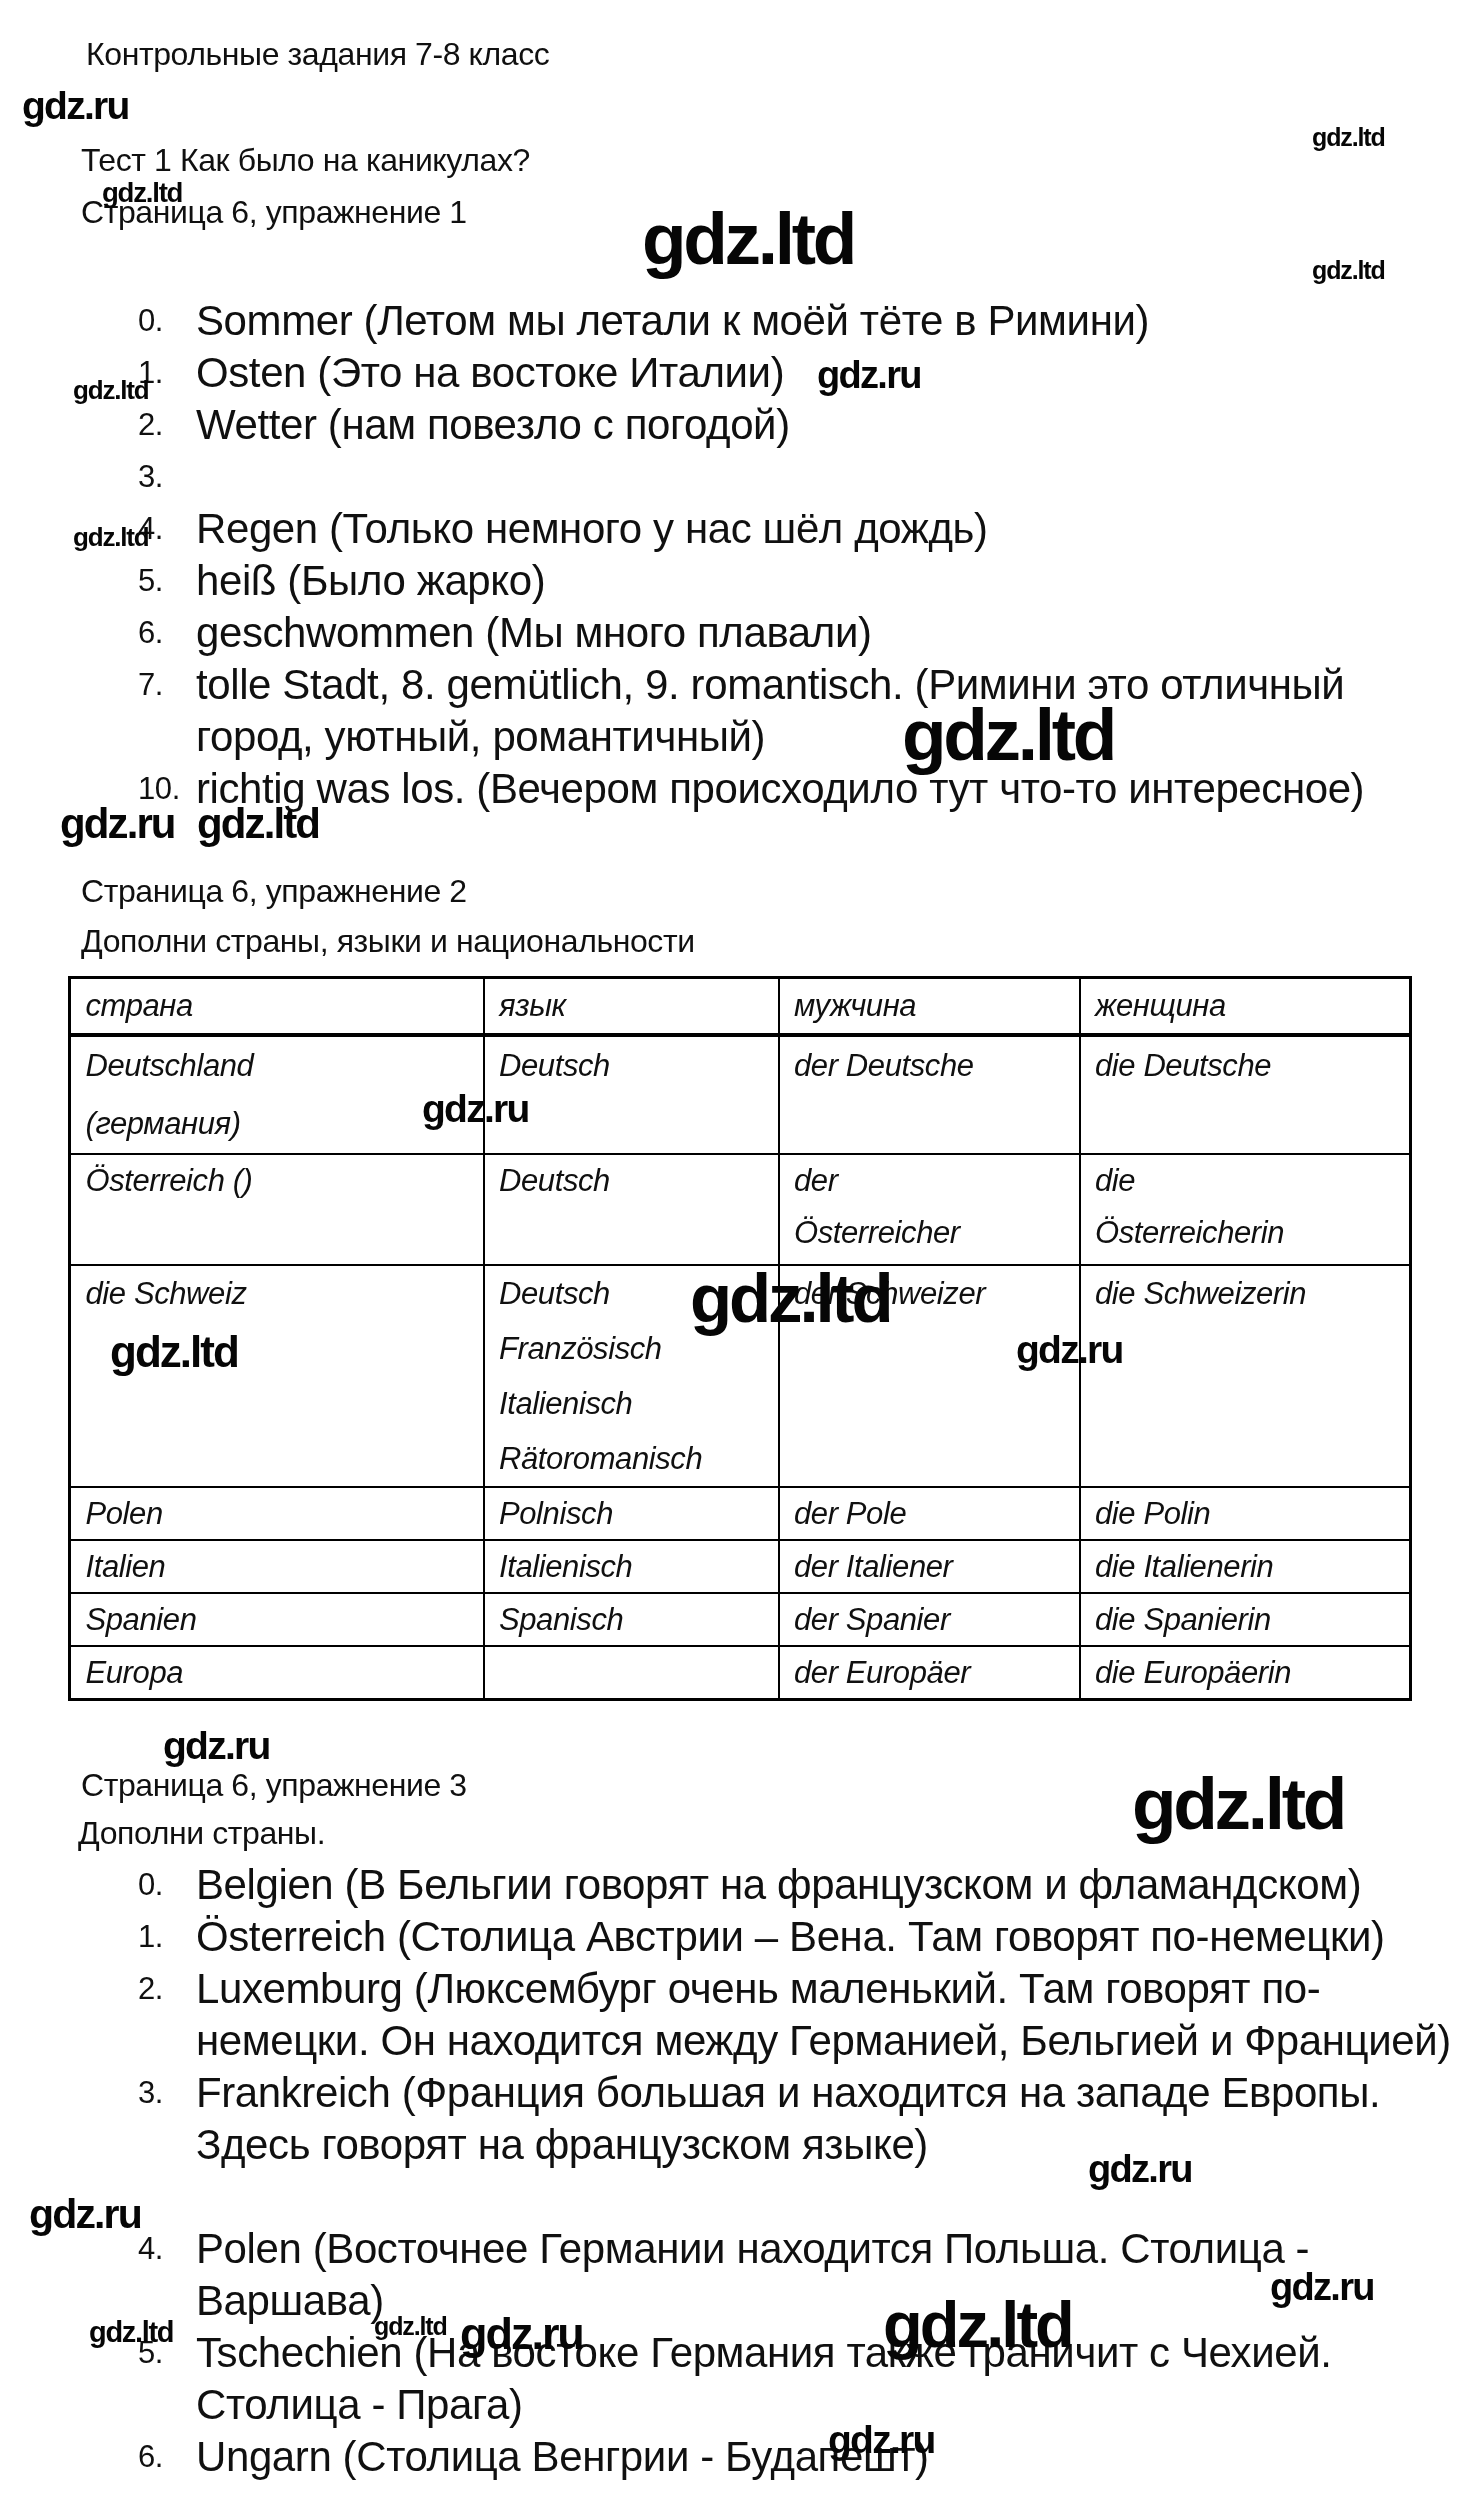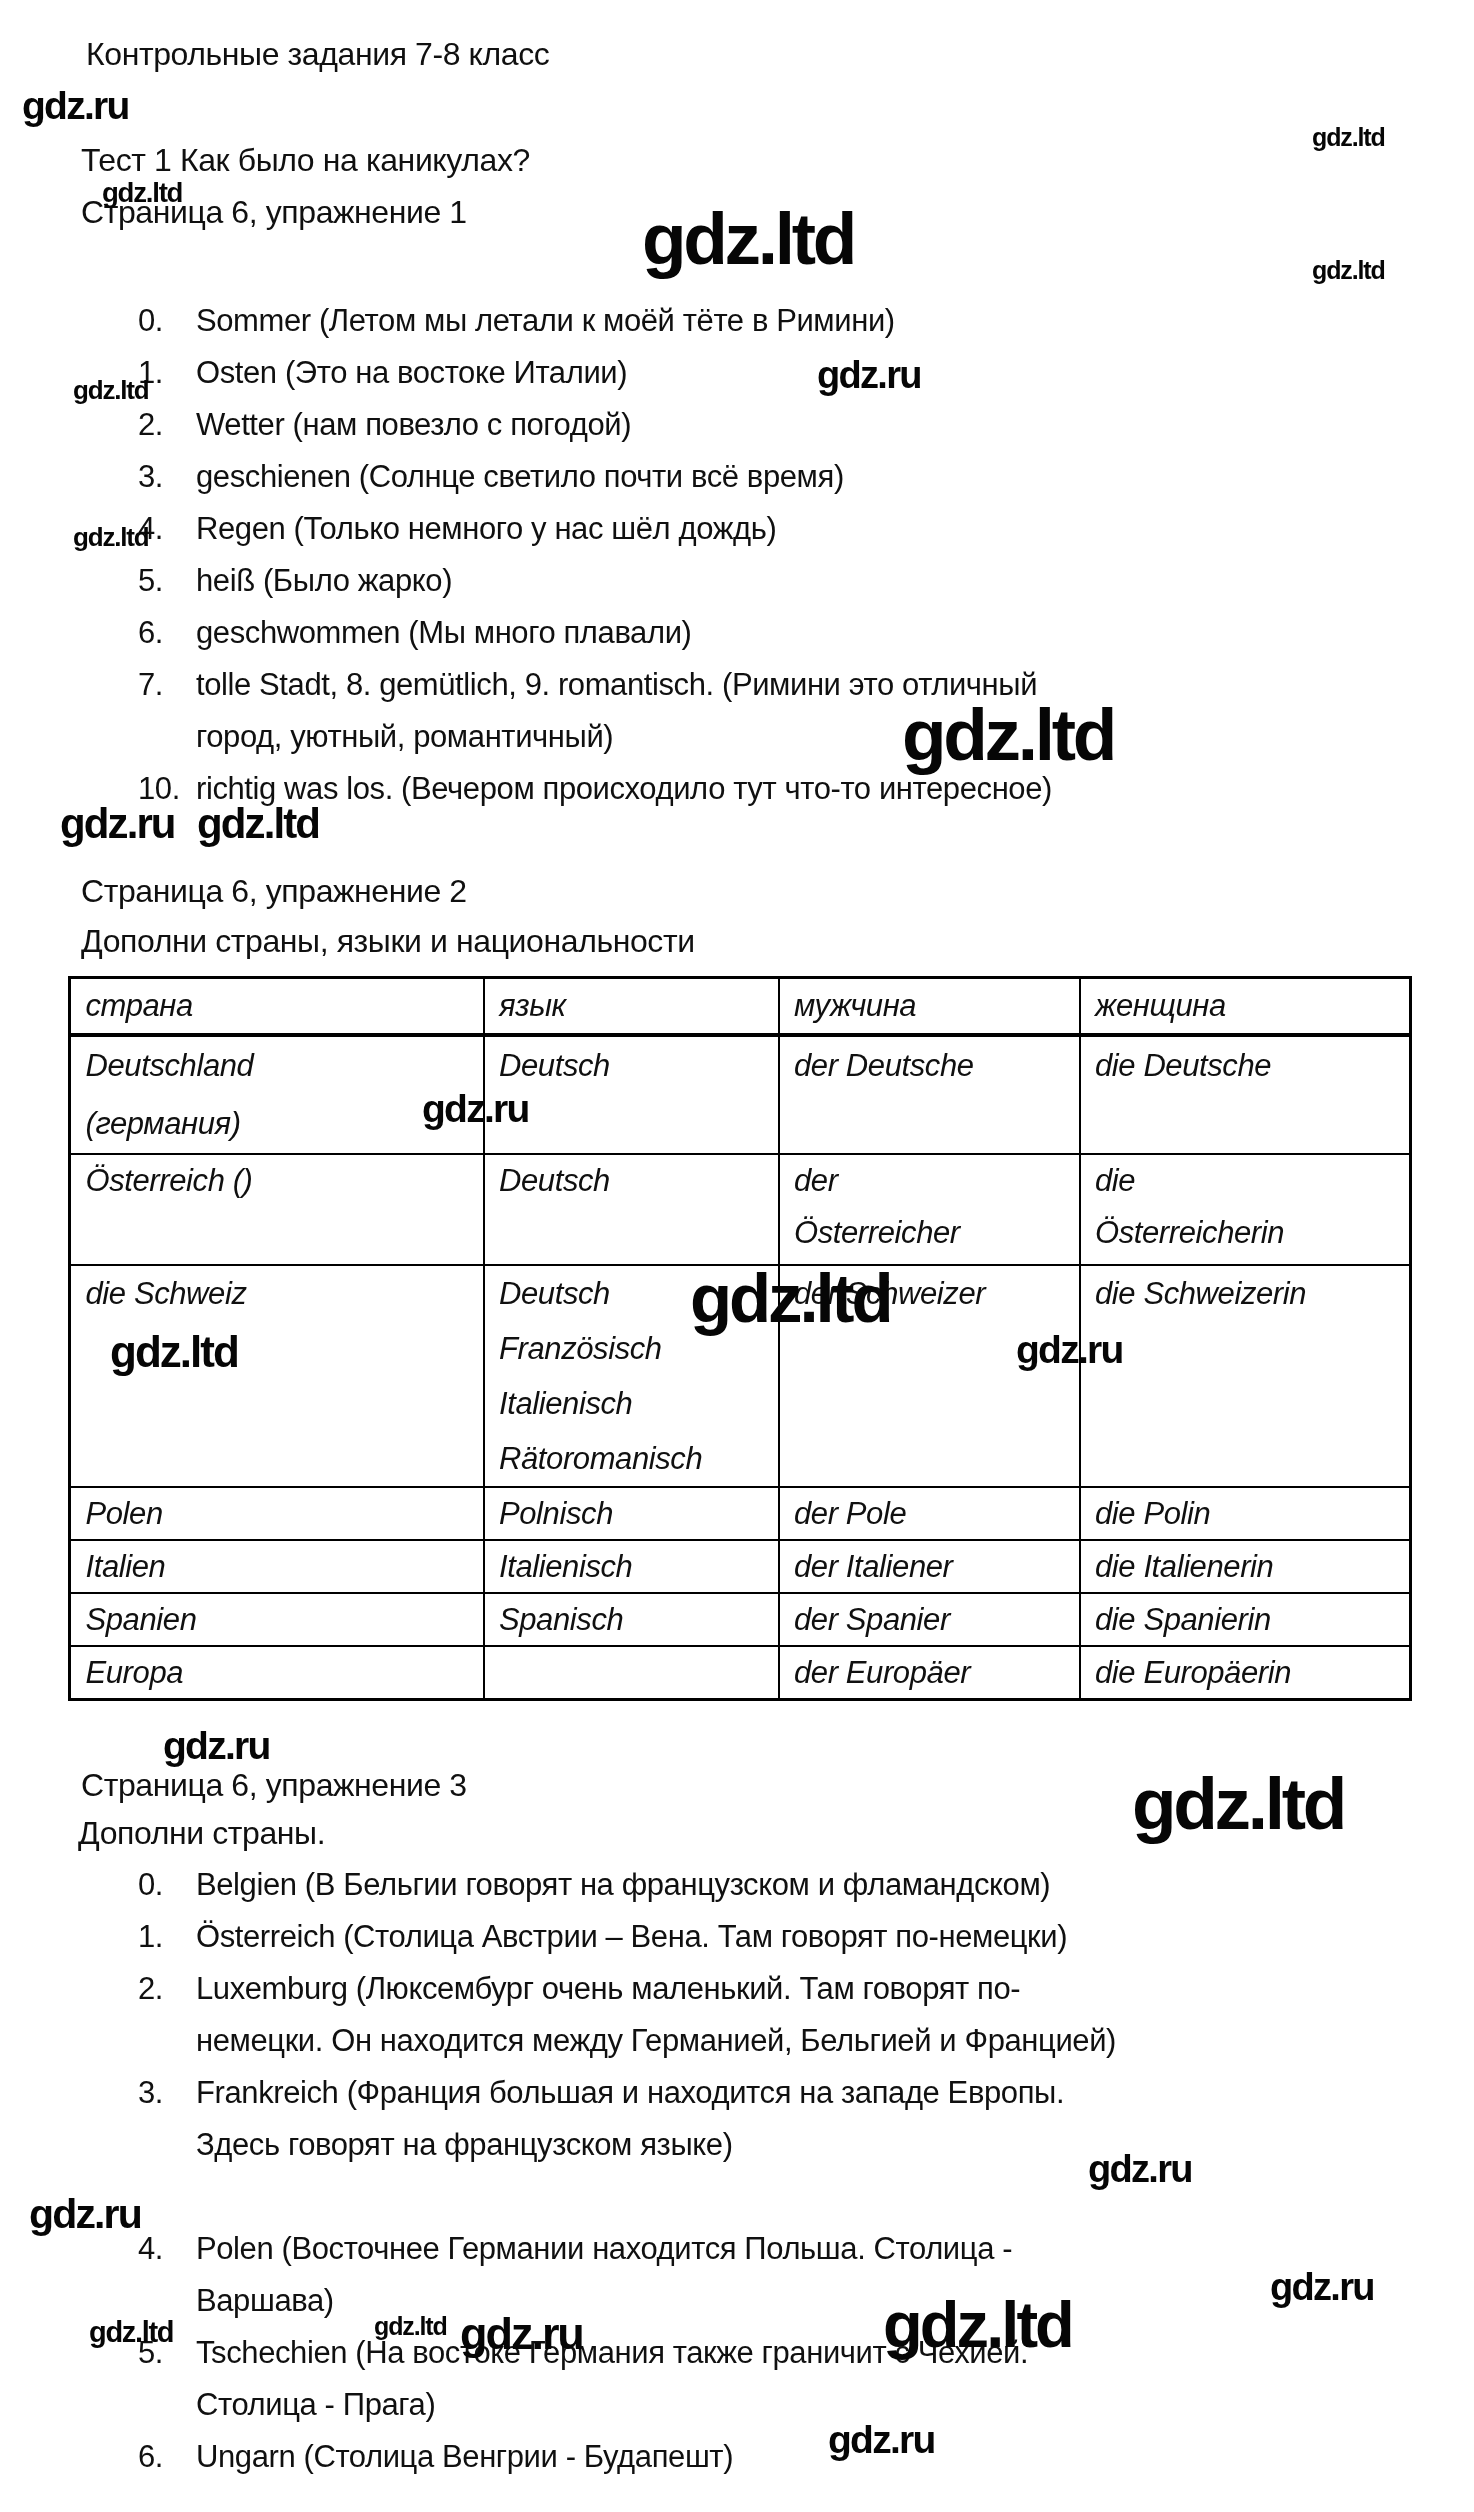--- a/index.html
+++ b/index.html
@@ -19,21 +19,21 @@
     white-space:nowrap;
   }
   .list{position:absolute;left:0;width:1475px;}
   .line{position:relative;height:52px;}
   .num{
     position:absolute;left:138px;top:0;
     font-size:31px;line-height:52px;letter-spacing:-0.4px;
   }
   .txt{
     position:absolute;left:196px;top:0;
-    font-size:31px;line-height:52px;letter-spacing:-0.4px;
+    font-size:42px;line-height:52px;letter-spacing:-0.4px;
     white-space:nowrap;
   }
   .wm{
     position:absolute;
     font-weight:bold;
     line-height:1;
     letter-spacing:-0.045em;
     color:#060606;
     white-space:nowrap;
   }
@@ -87,21 +87,20 @@
       <div class="line">
     <span class="num">1.</span>
     <span class="txt">Osten (Это на востоке Италии)</span>
   </div>
       <div class="line">
     <span class="num">2.</span>
     <span class="txt">Wetter (нам повезло с погодой)</span>
   </div>
       <div class="line">
     <span class="num">3.</span>
-    <span class="txt">geschienen (Солнце светило почти всё время)</span>
   </div>
       <div class="line">
     <span class="num">4.</span>
     <span class="txt">Regen (Только немного у нас шёл дождь)</span>
   </div>
       <div class="line">
     <span class="num">5.</span>
     <span class="txt">heiß (Было жарко)</span>
   </div>
       <div class="line">

